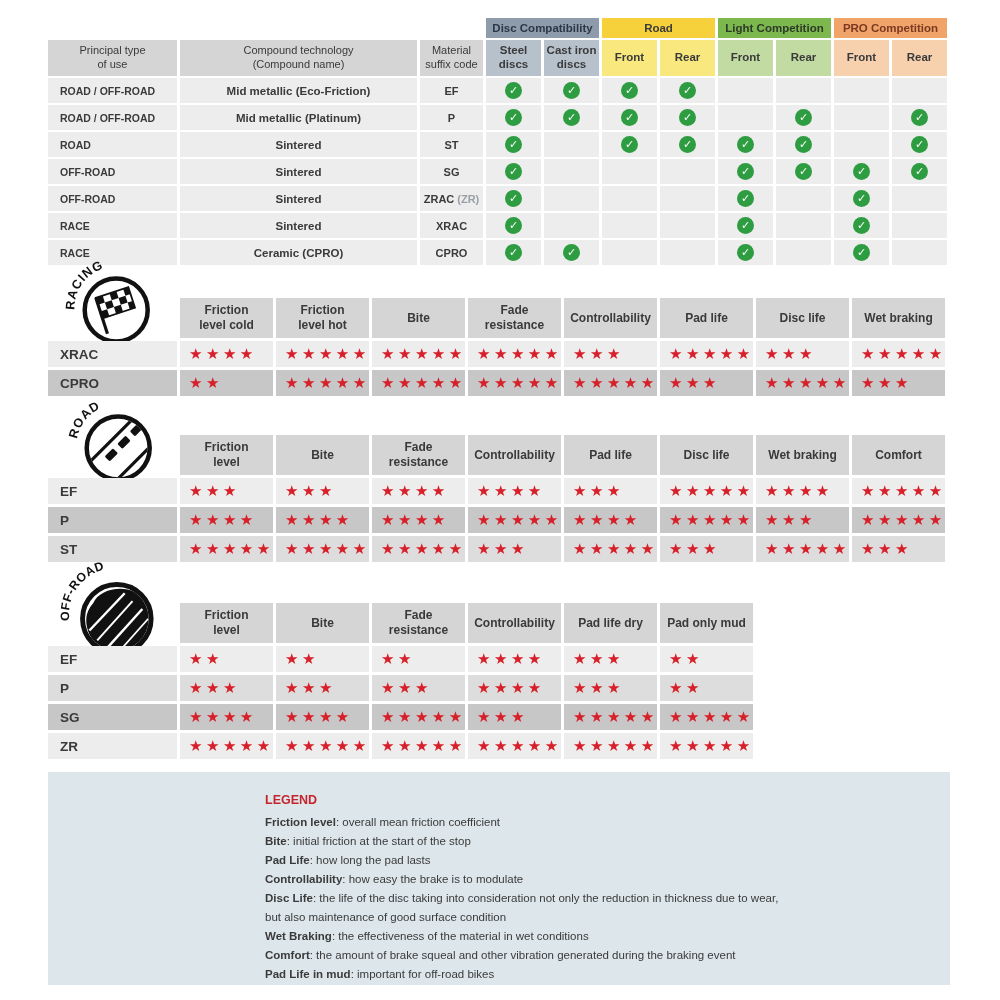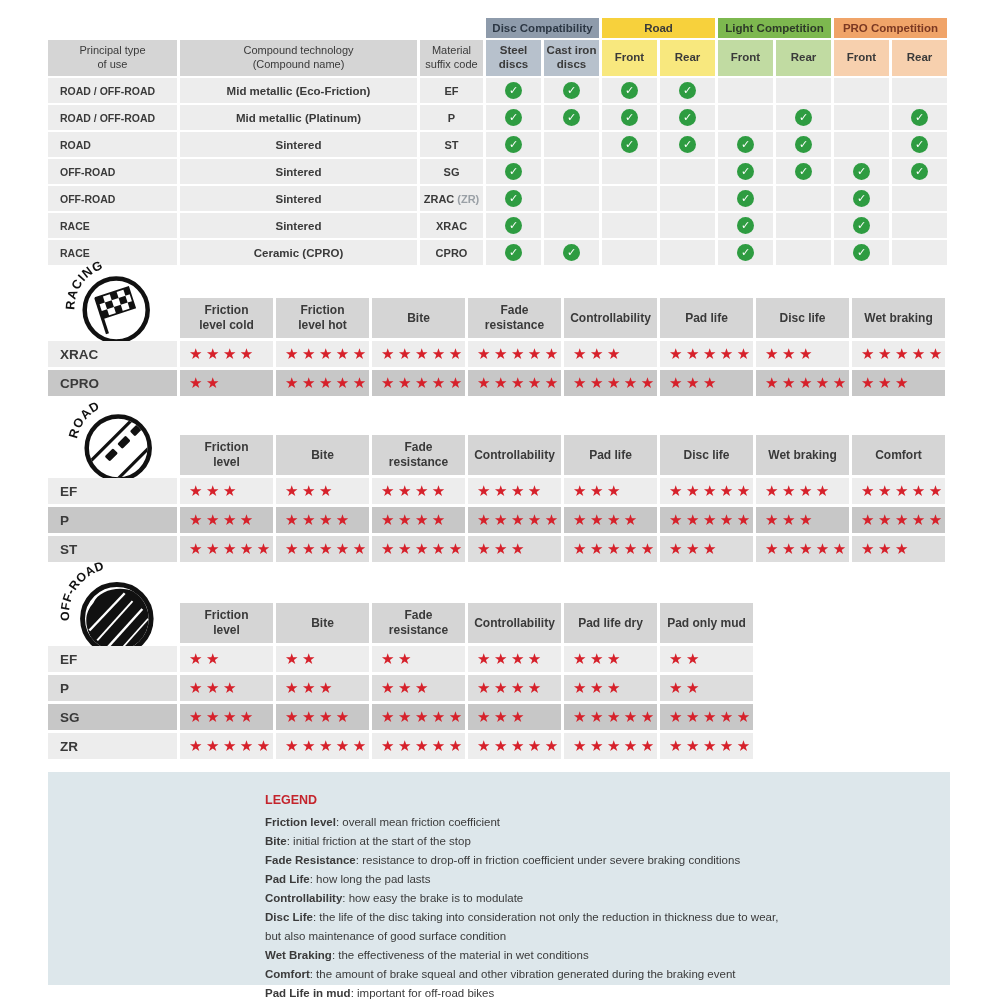--- a/index.html
+++ b/index.html
@@ -535,21 +535,20 @@
       <div class="cell scell light" style="grid-area: 5 / 7;">
         <span class="stars">★★★★★</span>
       </div>
     </div>
 
   <div class="legend">
     <div class="legend-title">LEGEND</div>
     <div class="legend-body" id="legend-body">
         <div class="lline"><span class="lterm">Friction level</span><span class="ldef">: overall mean friction coefficient</span></div>
         <div class="lline"><span class="lterm">Bite</span><span class="ldef">: initial friction at the start of the stop</span></div>
-        <div class="lline"><span class="lterm">Fade Resistance</span><span class="ldef">: resistance to drop-off in friction coefficient under severe braking conditions</span></div>
         <div class="lline"><span class="lterm">Pad Life</span><span class="ldef">: how long the pad lasts</span></div>
         <div class="lline"><span class="lterm">Controllability</span><span class="ldef">: how easy the brake is to modulate</span></div>
         <div class="lline"><span class="lterm">Disc Life</span><span class="ldef">: the life of the disc taking into consideration not only the reduction in thickness due to wear,</span></div>
         <div class="lline"><span class="ldef">but also maintenance of good surface condition</span></div>
         <div class="lline"><span class="lterm">Wet Braking</span><span class="ldef">: the effectiveness of the material in wet conditions</span></div>
         <div class="lline"><span class="lterm">Comfort</span><span class="ldef">: the amount of brake squeal and other vibration generated during the braking event</span></div>
         <div class="lline"><span class="lterm">Pad Life in mud</span><span class="ldef">: important for off-road bikes</span></div>
       </div>
   </div>
 

